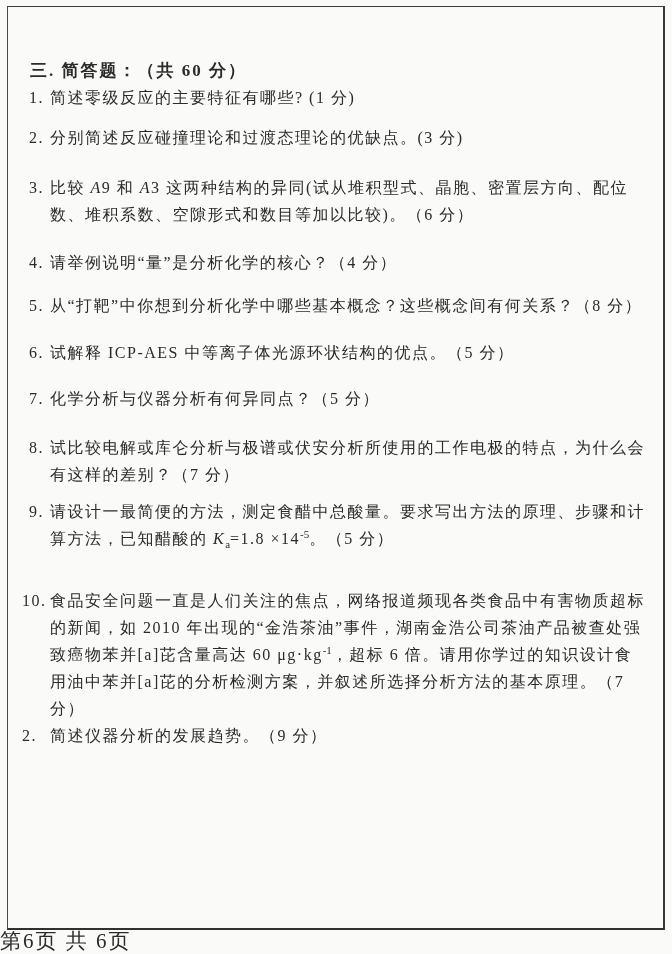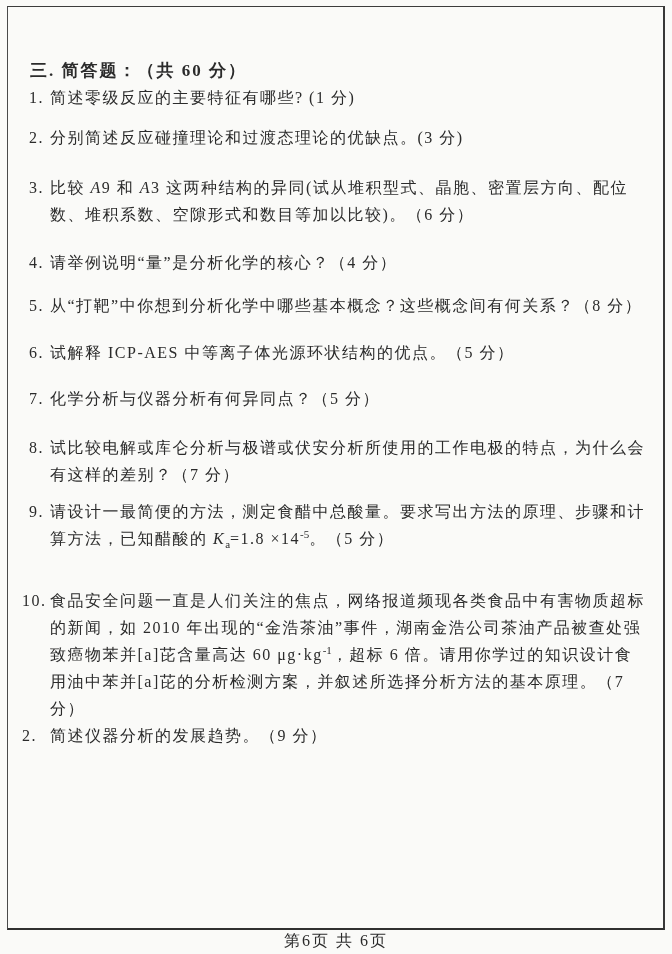--- a/index.html
+++ b/index.html
@@ -66,22 +66,21 @@
   .q7  { margin-top: 19px; }
   .q8  { margin-top: 22px; }
   .q9  { margin-top: 10px; }
   .q10 { margin-top: 35px; }
   .q11 { margin-top: 0;    }
   .footer {
     position: absolute;
     left: 0;
     top: 931px;
     width: 672px;
-    text-align: center;
-    font-size: 16px;
+    font-size: 21px;
     line-height: 20px;
     letter-spacing: 2px;
   }
 </style>
 </head>
 <body>
 
 <div class="page">
   <div class="frame">
     <h2 class="heading">三. 简答题：（共 60 分）</h2>

